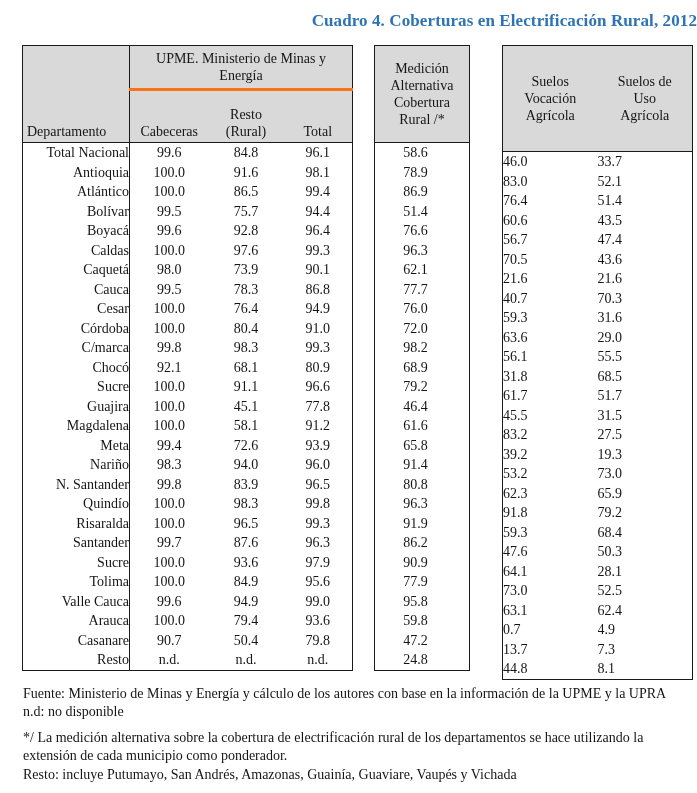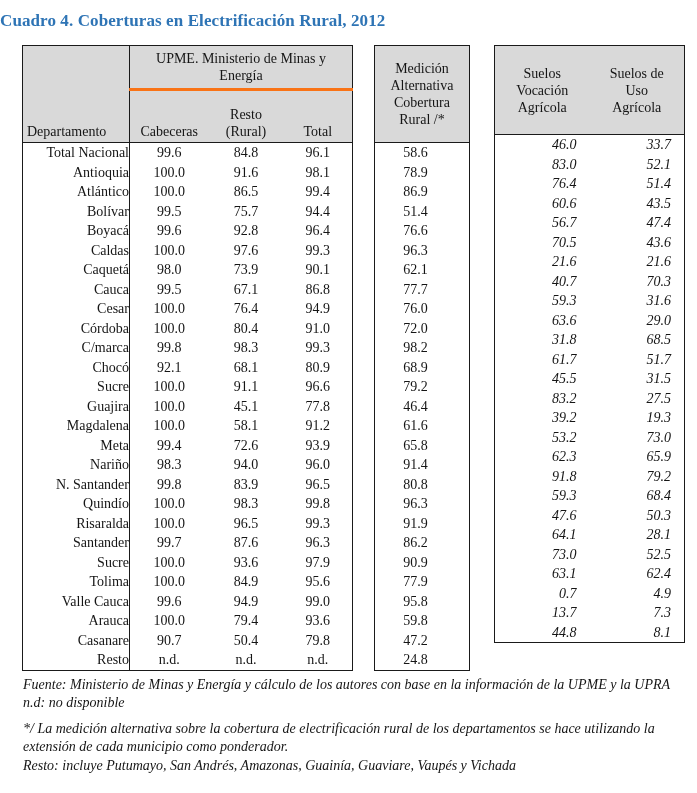--- a/index.html
+++ b/index.html
@@ -7,21 +7,21 @@
   body {
     width: 697px; height: 793px;
     background: #ffffff;
     font-family: "Liberation Serif", "DejaVu Serif", serif;
     color: #151515;
   }
   .page { position: relative; width: 697px; height: 793px; overflow: hidden; }
 
   .title {
     margin: 0; padding-top: 11px;
-    text-align: left;
+    text-align: right;
     font-size: 17px; font-weight: bold;
     color: #2E74B5;
     letter-spacing: 0.1px;
   }
 
   .tables {
     display: flex;
     align-items: flex-start;
     margin: 14px 0 0 22px;
   }
@@ -55,37 +55,36 @@
     border-bottom: 3px solid #f97316;
   }
   .t1 th.h-sub {
     height: 53px; text-align: center; vertical-align: bottom;
     padding-bottom: 2px;
   }
   .t1 td.c-dep { text-align: right; padding-left: 4px; border-right: 1px solid #1a1a1a; }
   .t1 td.c-num { text-align: center; }
 
   
-  .t2 { width: 96px; margin-right: 24px; }
+  .t2 { width: 96px; margin-right: 32px; }
   .t2 th { height: 97px; text-align: center; vertical-align: middle; }
   .t2 td { text-align: center; padding-right: 13px; }
 
   
   .t3 { width: 190px; }
   .t3 .col-half { width: 95px; }
-  .t3 th { height: 89px; text-align: center; vertical-align: middle; }
-  .t3 td { text-align: right; padding-right: 13px; font-style: italic; }
+  .t3 th { height: 106px; text-align: center; vertical-align: middle; }
+  .t3 td { text-align: left; padding-right: 13px; }
 
   
   .notes {
     margin: 5px 0 14px 23px;
     width: 650px;
     font-size: 14px;
     line-height: 18.5px;
-    font-style: italic;
   }
   .notes p { margin: 0; }
   .notes p.gap-top { margin-top: 7px; }
 </style>
 </head>
 <body>
 
 <div class="page">
 
   <h1 class="title">Cuadro 4. Coberturas en Electrificación Rural,  2012</h1>
@@ -151,21 +150,21 @@
           </tr>
           <tr>
             <td class="c-dep">Caquetá</td>
             <td class="c-num">98.0</td>
             <td class="c-num">73.9</td>
             <td class="c-num">90.1</td>
           </tr>
           <tr>
             <td class="c-dep">Cauca</td>
             <td class="c-num">99.5</td>
-            <td class="c-num">67.1</td>
+            <td class="c-num">78.3</td>
             <td class="c-num">86.8</td>
           </tr>
           <tr>
             <td class="c-dep">Cesar</td>
             <td class="c-num">100.0</td>
             <td class="c-num">76.4</td>
             <td class="c-num">94.9</td>
           </tr>
           <tr>
             <td class="c-dep">Córdoba</td>
@@ -422,20 +421,24 @@
           </tr>
           <tr>
             <td class="c-right">59.3</td>
             <td class="c-right">31.6</td>
           </tr>
           <tr>
             <td class="c-right">63.6</td>
             <td class="c-right">29.0</td>
           </tr>
           <tr>
+            <td class="c-right">56.1</td>
+            <td class="c-right">55.5</td>
+          </tr>
+          <tr>
             <td class="c-right">31.8</td>
             <td class="c-right">68.5</td>
           </tr>
           <tr>
             <td class="c-right">61.7</td>
             <td class="c-right">51.7</td>
           </tr>
           <tr>
             <td class="c-right">45.5</td>
             <td class="c-right">31.5</td>

